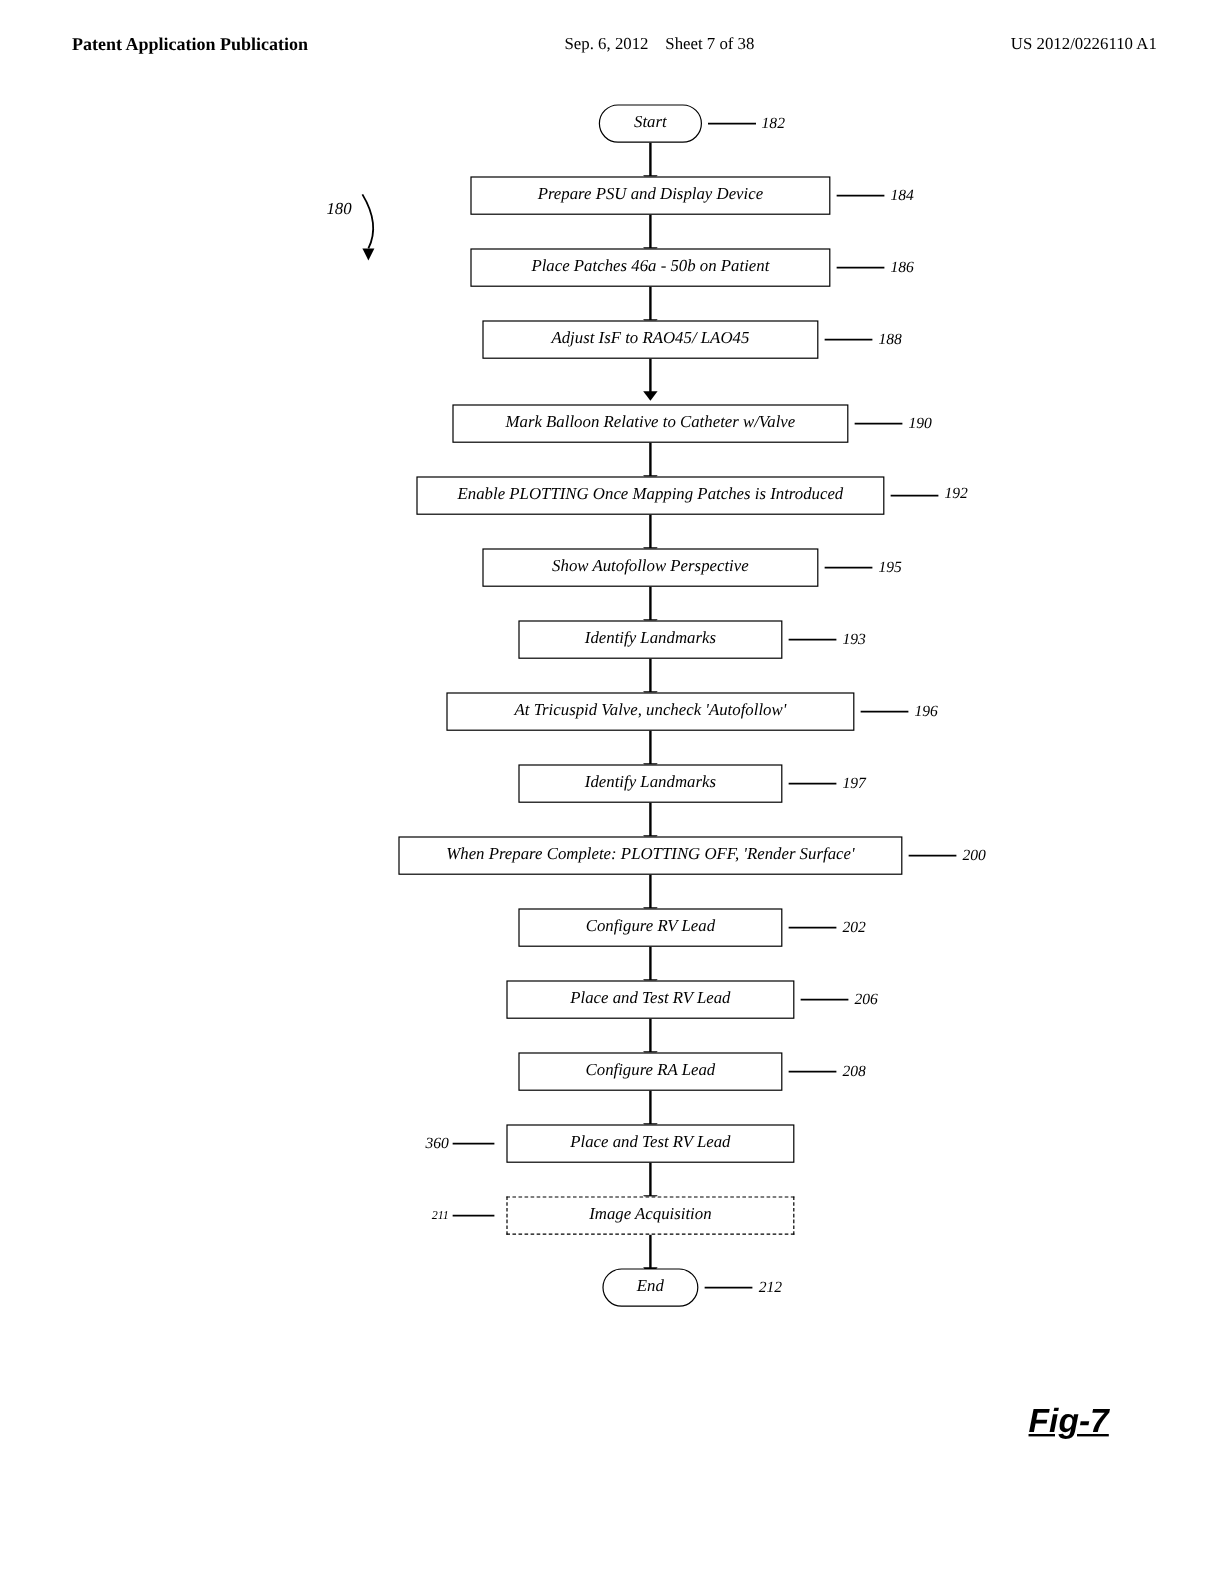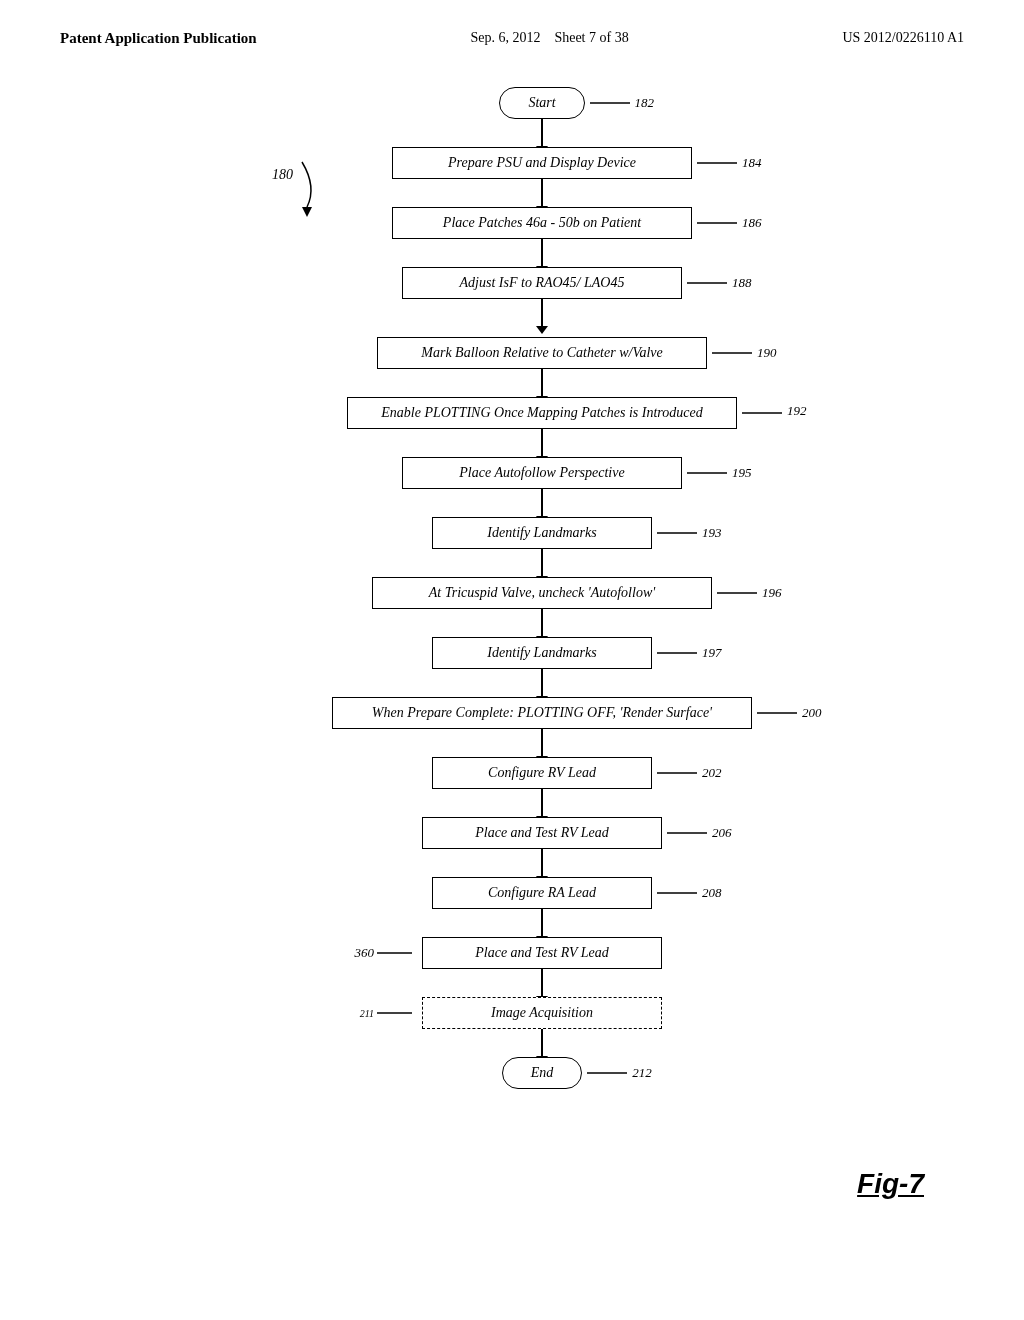--- a/index.html
+++ b/index.html
@@ -219,21 +219,21 @@
           </svg>
           <span style="font-style:italic; font-size:13px;">192</span>
         </div>
       </div>
       <div class="arrow-down"></div>
     </div>
 
     <div class="step-wrapper" style="position:relative;">
       <div style="position:relative; display:flex; align-items:center;">
         <div class="box" style="min-width:280px;">
-          <span>Place Autofollow Perspective</span>
+          <span>Show Autofollow Perspective</span>
         </div>
         <div style="position:absolute; left:calc(100% + 5px); top:50%; transform:translateY(-50%); display:flex; align-items:center;">
           <svg width="45" height="20">
             <line x1="0" y1="10" x2="40" y2="10" stroke="#000" stroke-width="1.5"></line>
           </svg>
           <span style="font-style:italic; font-size:13px;">195</span>
         </div>
       </div>
       <div class="arrow-down"></div>
     </div>

